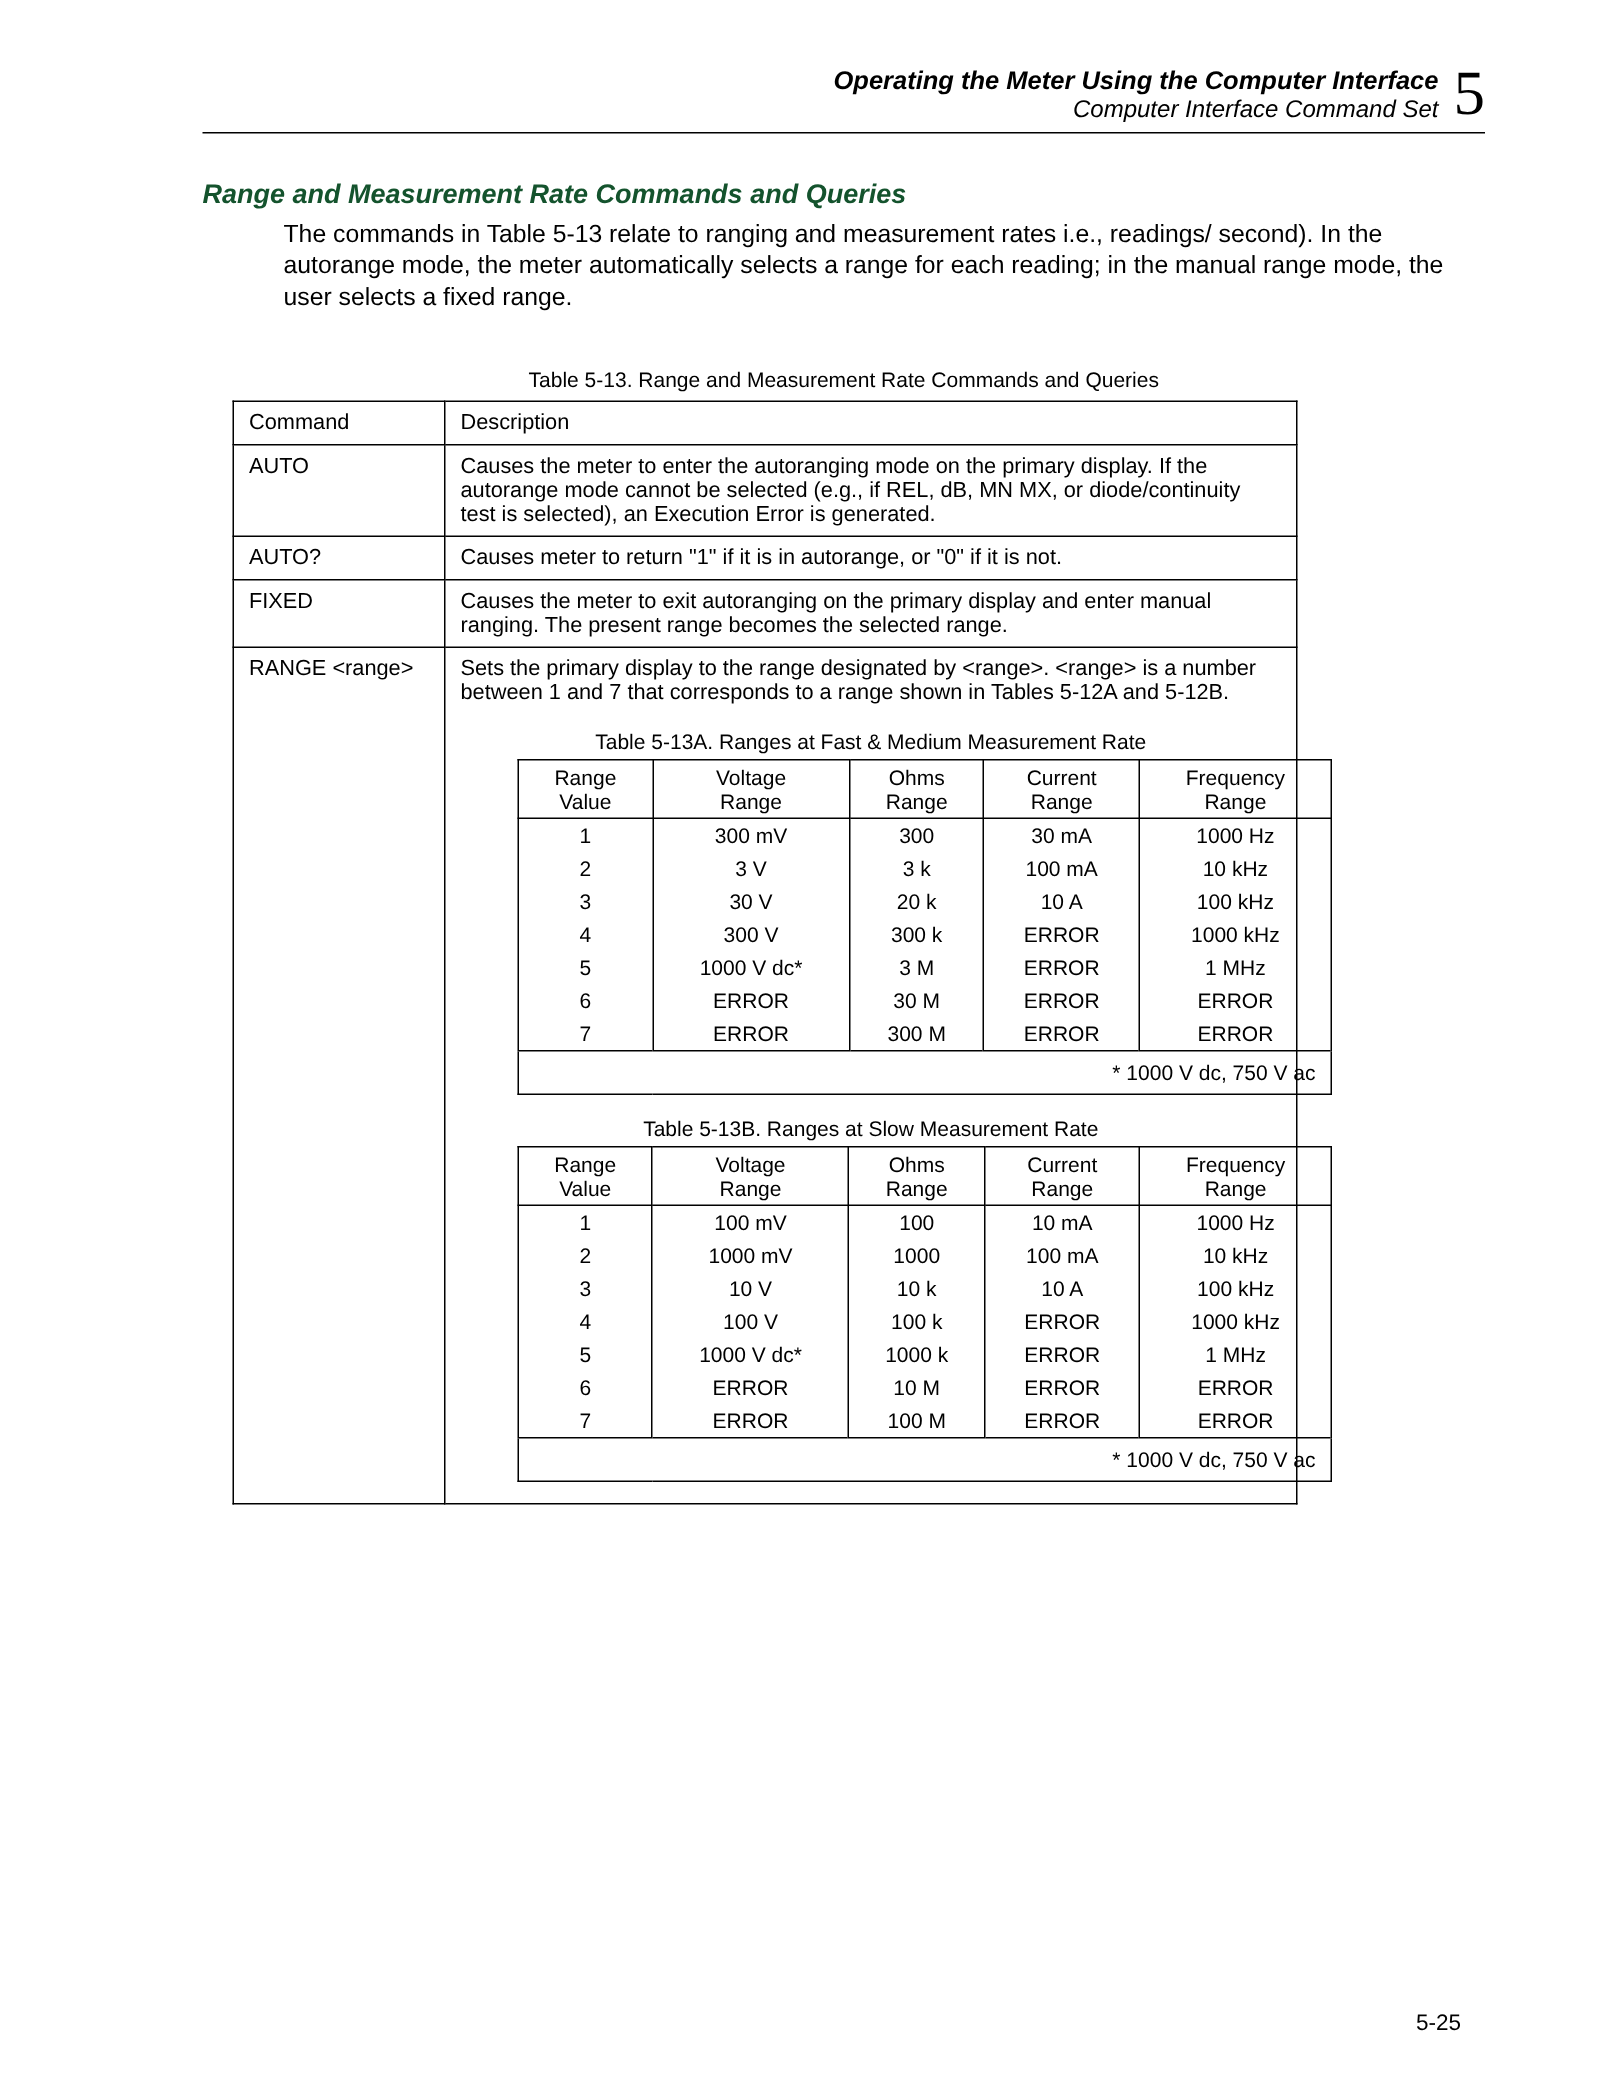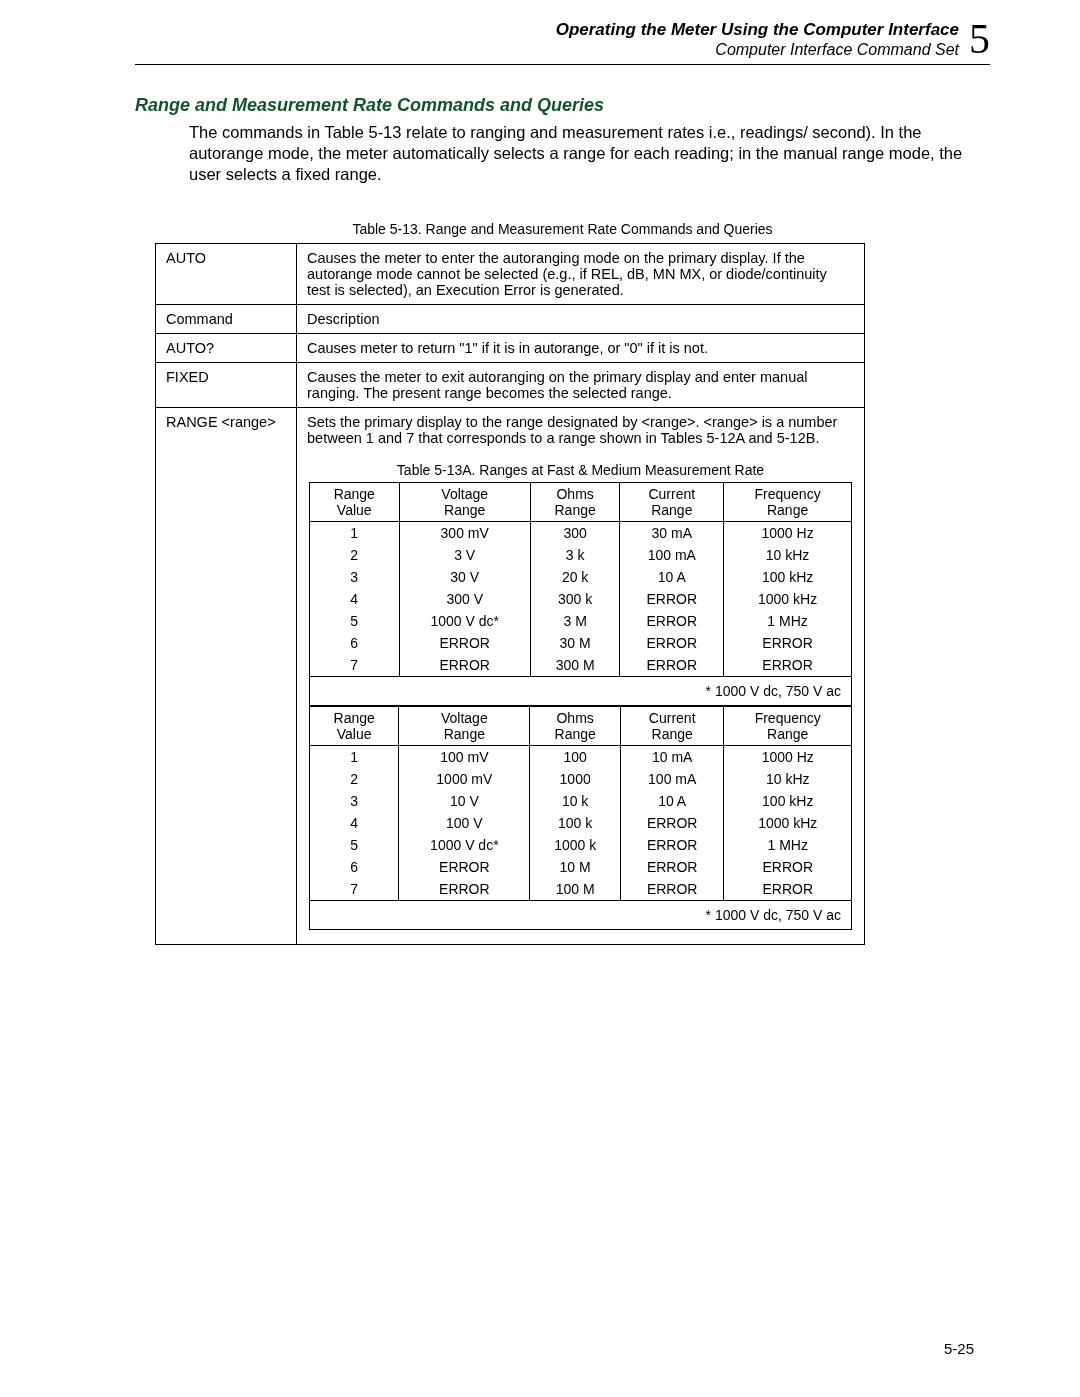--- a/index.html
+++ b/index.html
@@ -8,21 +8,21 @@
     background: #fff;
     font-family: Arial, Helvetica, sans-serif;
     font-size: 15px;
     color: #000;
   }
   .page {
     width: 1080px;
     height: 1397px;
     position: relative;
     box-sizing: border-box;
-    padding: 20px 90px 40px 135px;
+    padding: 44px 90px 40px 135px;
   }
   .running-head {
     text-align: right;
     line-height: 1.2;
   }
   .running-head .title-line {
     display: flex;
     justify-content: flex-end;
     align-items: center;
   }
@@ -94,20 +94,21 @@
   }
   .inner-caption {
     text-align: center;
     font-size: 14px;
     margin: 4px 0 4px 0;
   }
   .inner-table {
     border: 1.5px solid #000;
     border-collapse: collapse;
     width: 100%;
+    margin-left: 36px;
   }
   .inner-table th, .inner-table td {
     border: 1px solid #000;
     padding: 3px 8px;
     font-size: 14px;
     text-align: center;
     font-weight: normal;
   }
   .inner-table td.noborder {
     text-align: right;
@@ -147,26 +148,26 @@
   <hr class="hr">
 
   <h3 class="section-h">Range and Measurement Rate Commands and Queries</h3>
   <p class="intro">The commands in Table 5-13 relate to ranging and measurement rates i.e., readings/ second). In the autorange mode, the meter automatically selects a range for each reading; in the manual range mode, the user selects a fixed range.</p>
 
   <div class="caption">Table 5-13. Range and Measurement Rate Commands and Queries</div>
 
   <table class="outer-table">
     <tbody>
         <tr>
+      <th class="cmd-col">Command</th>
+      <th>Description</th>
+    </tr>
+    <tr>
       <td>AUTO</td>
       <td>Causes the meter to enter the autoranging mode on the primary display. If the autorange mode cannot be selected (e.g., if REL, dB, MN MX, or diode/continuity test is selected), an Execution Error is generated.</td>
-    </tr>
-    <tr>
-      <th class="cmd-col">Command</th>
-      <th>Description</th>
     </tr>
     <tr>
       <td>AUTO?</td>
       <td>Causes meter to return "1" if it is in autorange, or "0" if it is not.</td>
     </tr>
     <tr>
       <td>FIXED</td>
       <td>Causes the meter to exit autoranging on the primary display and enter manual ranging. The present range becomes the selected range.</td>
     </tr>
     <tr>
@@ -240,20 +241,21 @@
                     <td>ERROR</td>
                   </tr>
                 </tbody>
             <tbody>
                   <tr class="footrow">
               <td colspan="5" class="noborder">* 1000 V dc, 750 V ac</td>
             </tr>
           </tbody>
               </table>
 
+          <div class="inner-caption" style="margin-top:14px;">Table 5-13B. Ranges at Slow Measurement Rate</div>
           <table class="inner-table">
             <tbody>
                   <tr>
               <th><span>Range</span><br><span>Value</span></th>
               <th><span>Voltage</span><br><span>Range</span></th>
               <th><span>Ohms</span><br><span>Range</span></th>
               <th><span>Current</span><br><span>Range</span></th>
               <th><span>Frequency</span><br><span>Range</span></th>
             </tr>
             </tbody>

